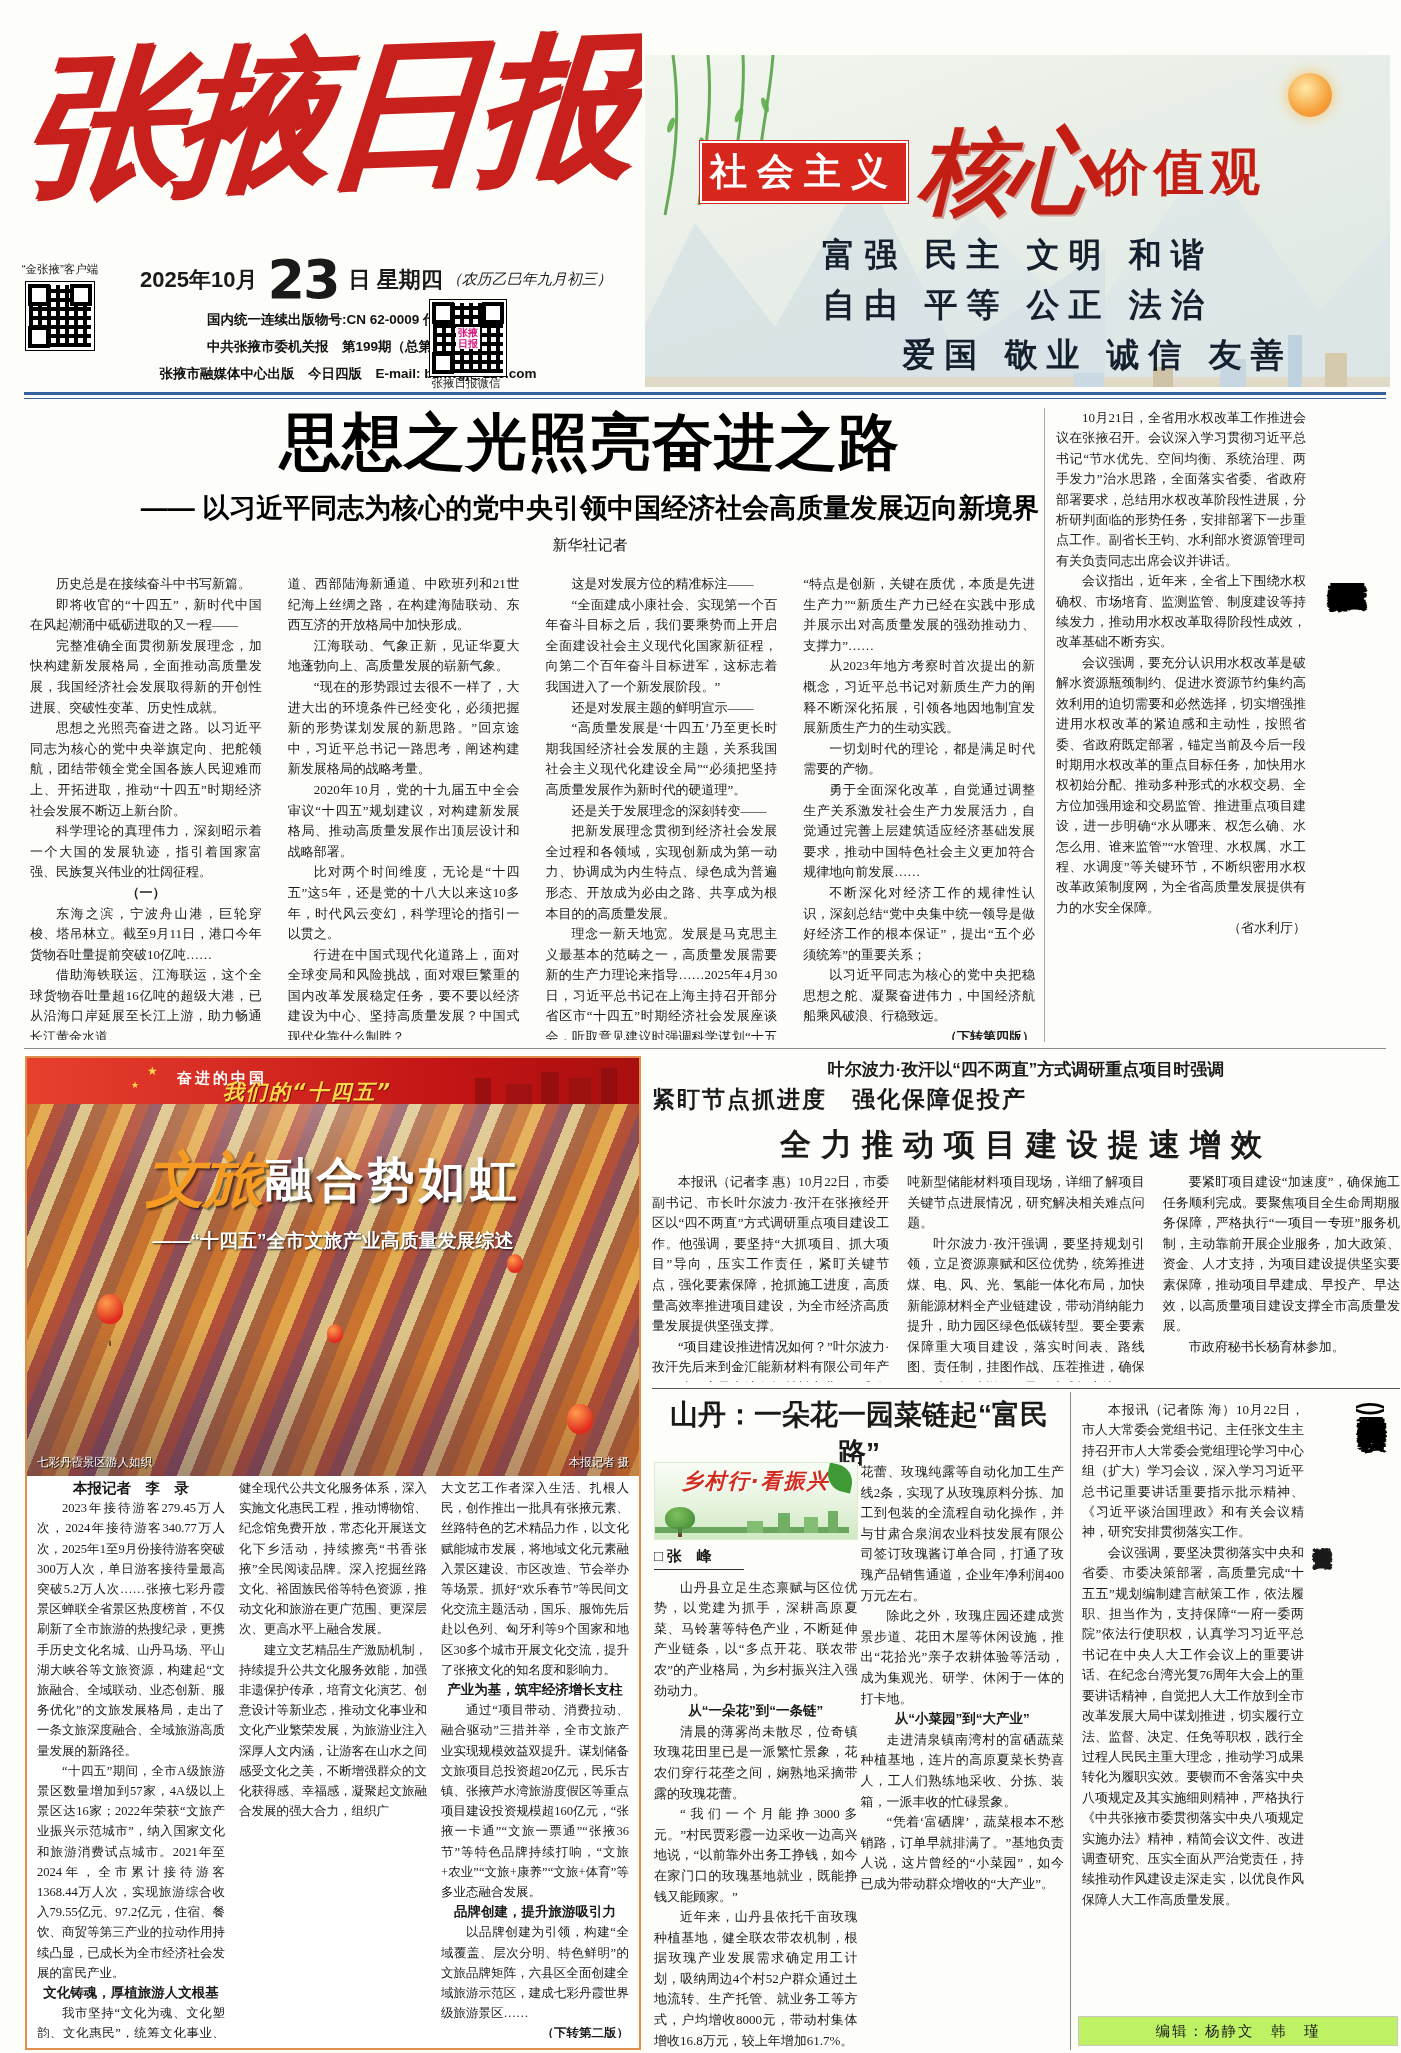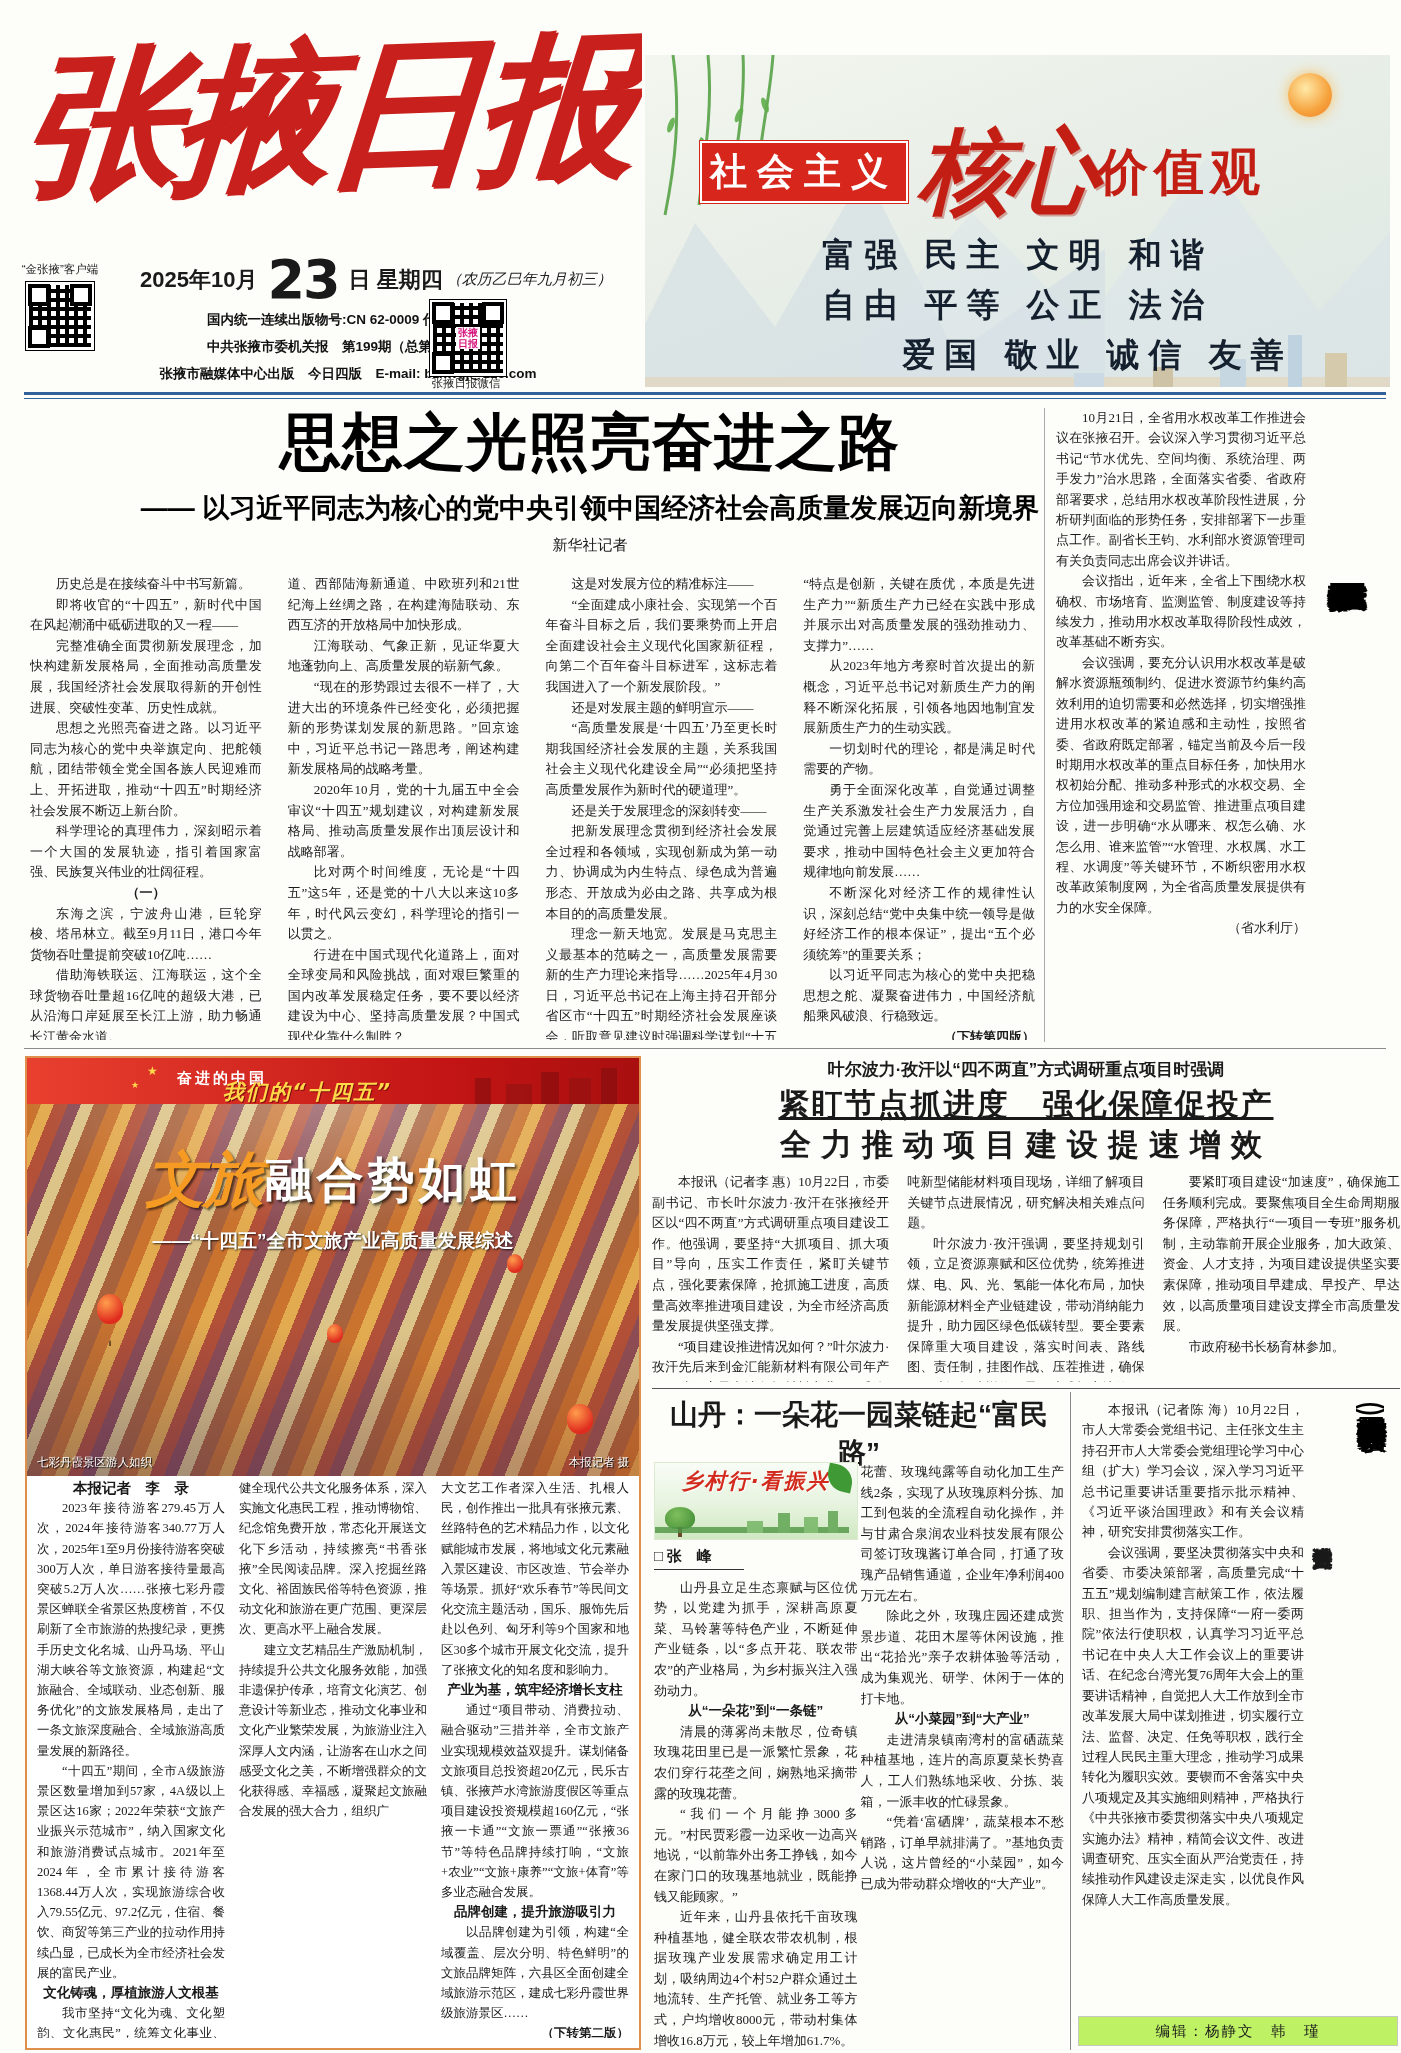--- a/index.html
+++ b/index.html
@@ -118,22 +118,22 @@
   .ph-cap{position:absolute;bottom:6px;z-index:4;color:#fff;font-size:11.5px;text-shadow:1px 1px 1px #000;}
   
   .wl-art{position:absolute;left:10px;top:420px;width:592px;height:560px;gap:14px;}
   .wl-art .col{font-size:12.5px;line-height:20.2px;}
   .reporter{text-align:center;font-weight:bold;font-size:14.5px;margin:2px 0 8px;text-indent:0 !important;}
   .subhead{text-align:center;font-weight:900;font-family:"Liberation Sans",sans-serif;
      font-size:13.5px;margin:7px 0;text-indent:0 !important;}
   
   .proj-kicker{position:absolute;left:652px;top:1058px;width:748px;text-align:center;font-size:17px;
      font-weight:bold;font-family:"Liberation Sans",sans-serif;}
-  .proj-h1{position:absolute;left:652px;top:1084px;width:748px;text-align:center;font-size:31px;
-     font-weight:900;font-family:"Liberation Sans",sans-serif;letter-spacing:2px;text-decoration:underline;}
+  .proj-h1{position:absolute;left:652px;top:1084px;width:748px;font-size:23px;
+     font-weight:900;font-family:"Liberation Sans",sans-serif;letter-spacing:2px;}
   .proj-h2{position:absolute;left:652px;top:1124px;width:748px;text-align:center;font-size:31px;
      font-weight:900;font-family:"Liberation Sans",sans-serif;letter-spacing:10px;}
   .proj-cols{position:absolute;left:652px;top:1172px;width:748px;height:210px;gap:18px;}
   .rule-proj{position:absolute;left:652px;top:1388px;width:748px;border-top:1px solid #555;}
   
   .sd-headline{position:absolute;left:652px;top:1396px;width:414px;text-align:center;font-size:28px;
      font-weight:900;font-family:"Liberation Sans",sans-serif;}
   .sd-cols{position:absolute;left:654px;top:1444px;width:410px;height:606px;gap:3px;margin-top:18px;}
   .sd-banner{position:relative;height:76px;margin-bottom:6px;overflow:hidden;
      background:linear-gradient(180deg,#f8fcf6 0%,#e7f3de 55%,#cfe8c2 100%);border:1px solid #dcead2;}

